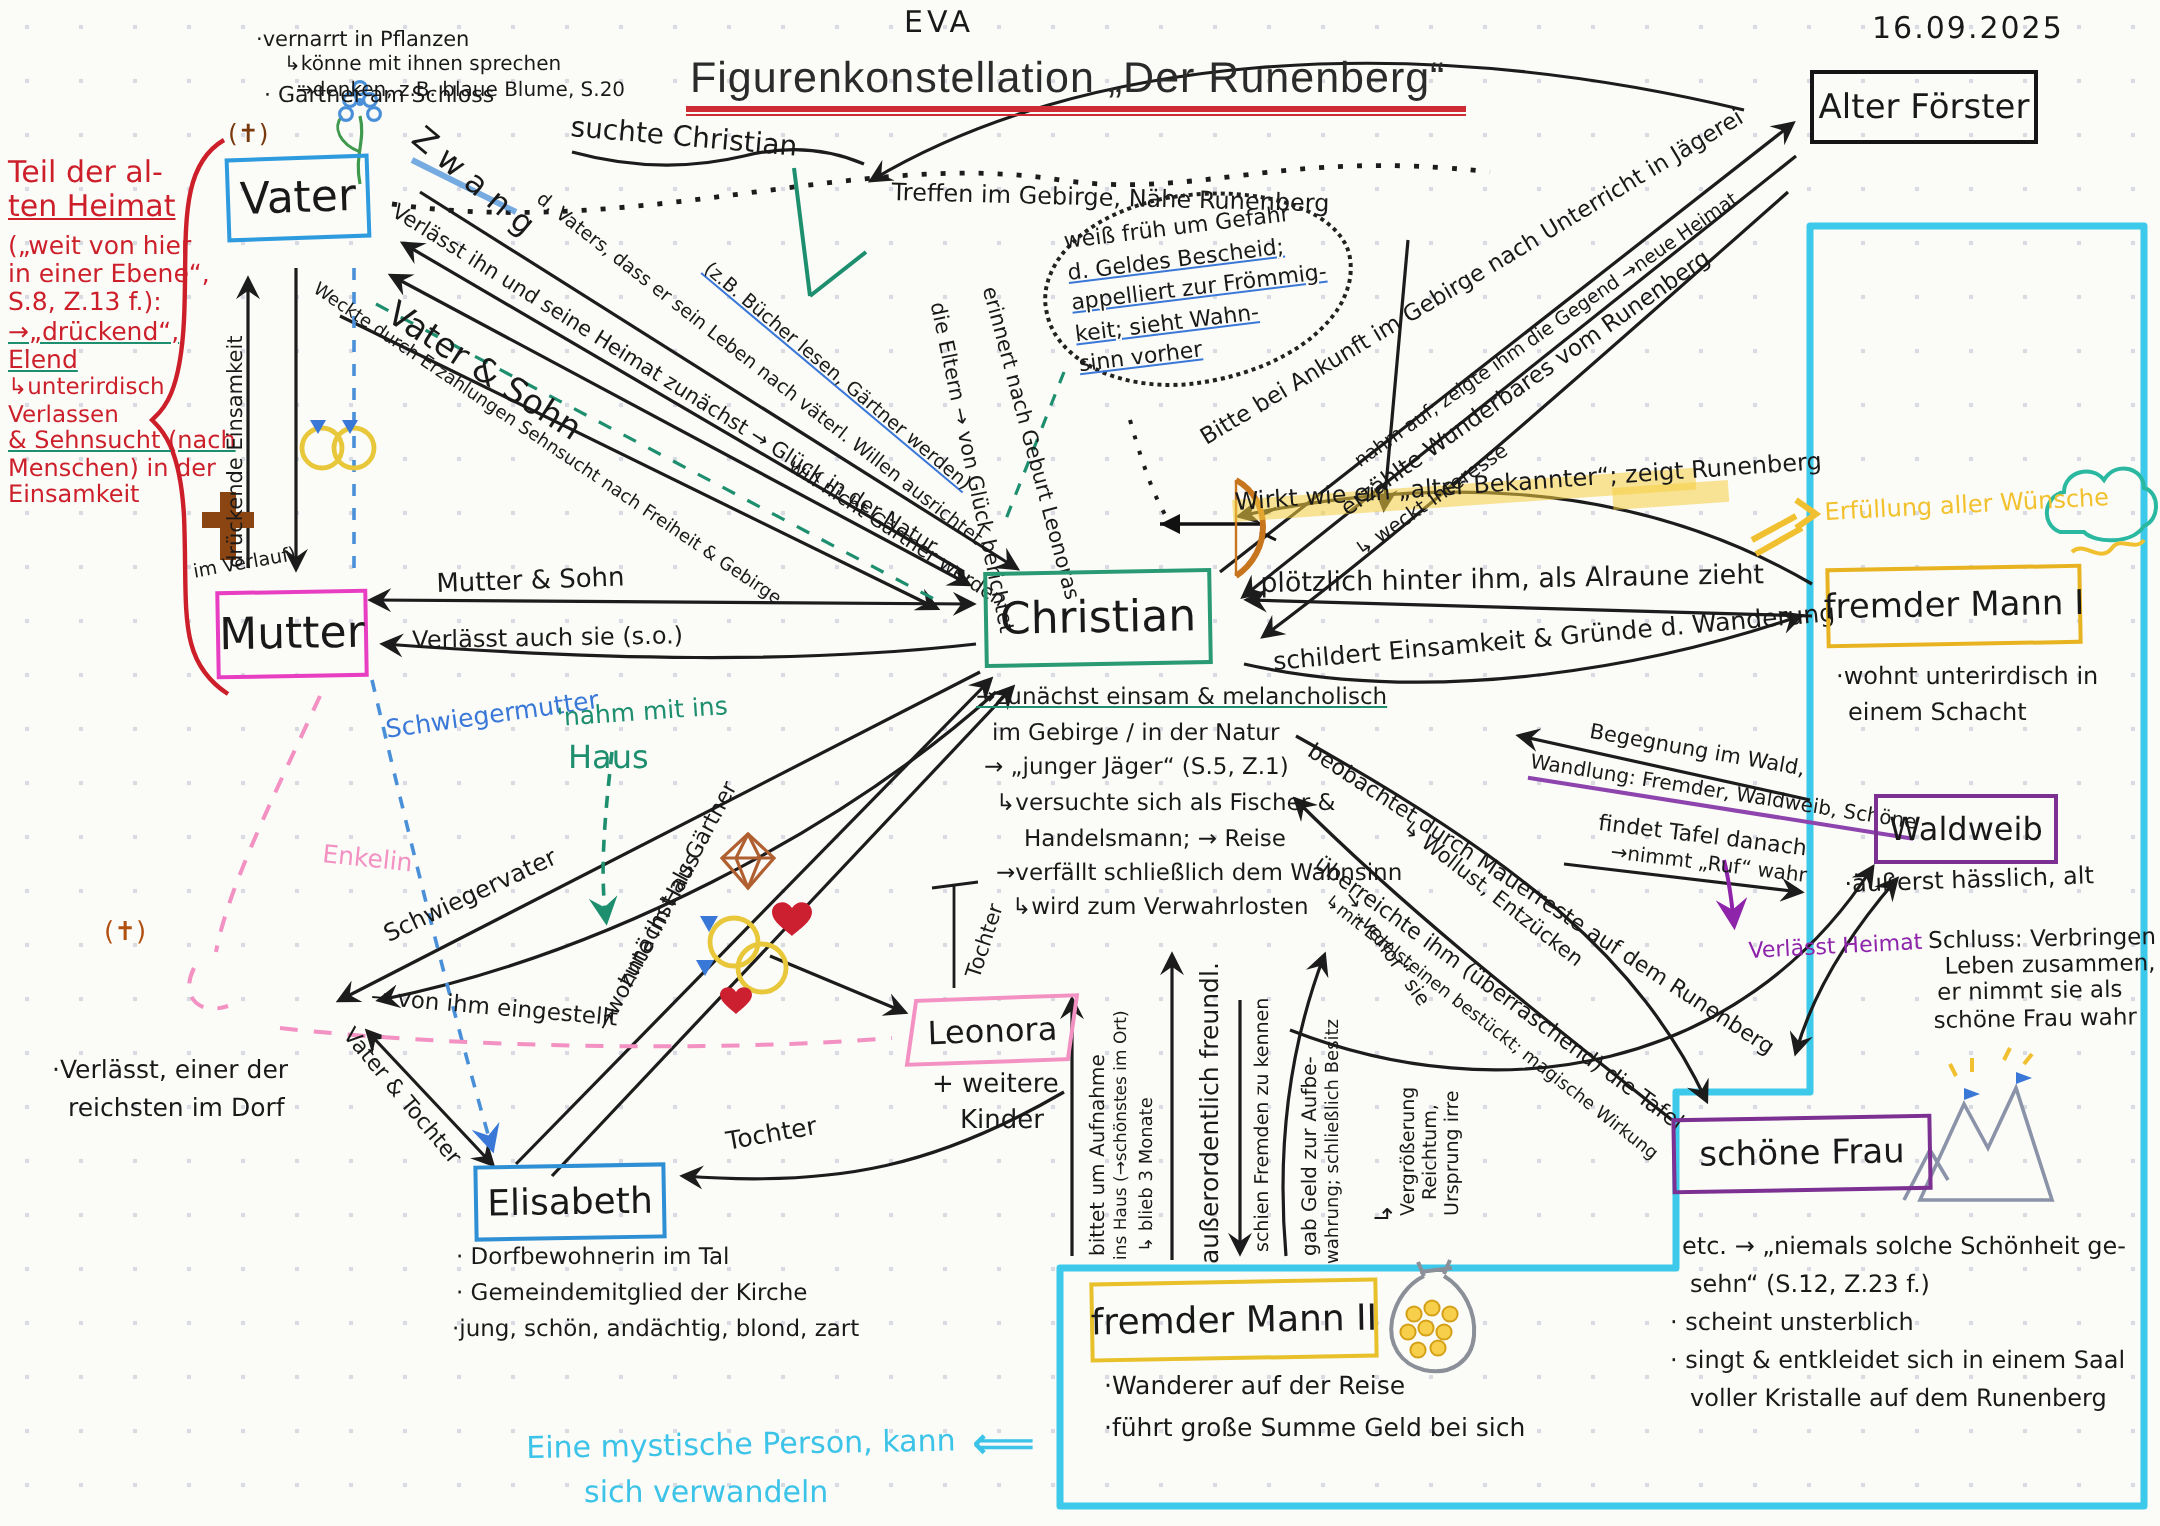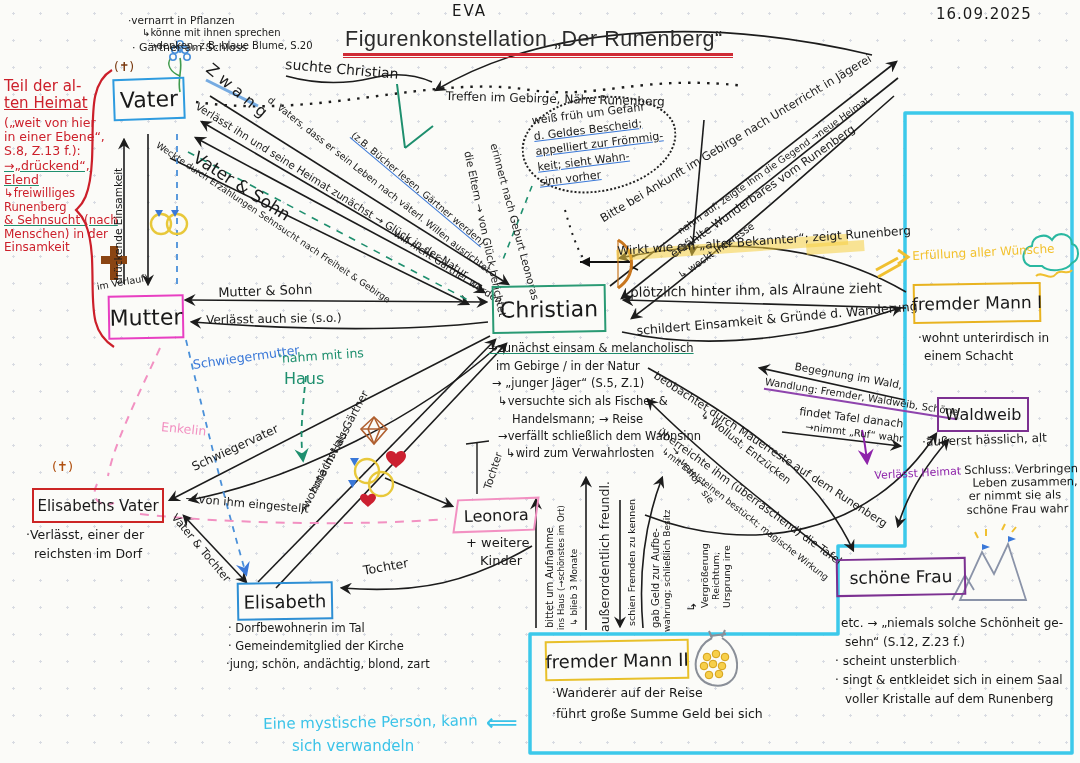--- a/index.html
+++ b/index.html
@@ -191,21 +191,21 @@
   <div class="L" style="left:132px;top:42px;font-size:11px">· Gärtner am Schloss</div>
   <div class="L" style="left:114px;top:60px;font-size:12.5px;color:#7a3a10">(✝)</div>
 
   <div class="L" style="left:4px;top:78px;color:#cc1f2a;white-space:normal;width:118px">
     <div style="font-size:15px">Teil der al-</div>
     <div class="ul-red" style="font-size:15px">ten Heimat</div>
     <div style="font-size:12.5px;margin-top:3px">(„weit von hier</div>
     <div style="font-size:12.5px">in einer Ebene“,</div>
     <div style="font-size:12.5px">S.8, Z.13 f.):</div>
     <div class="ul-teal" style="font-size:12.5px">→„drückend“, Elend</div>
-    <div style="font-size:11.5px">↳freiwilliges Runenberg</div>
+    <div style="font-size:11.5px">↳unterirdisch Verlassen</div>
     <div class="ul-teal" style="font-size:12px">&amp; Sehnsucht (nach</div>
     <div style="font-size:12px">Menschen) in der</div>
     <div style="font-size:12px">Einsamkeit</div>
   </div>
 
   <div class="L" style="left:112px;top:284px;transform:rotate(-90deg);font-size:10.5px">drückende Einsamkeit</div>
   <div class="L" style="left:96px;top:282px;transform:rotate(-10deg);font-size:9.5px">im Verlauf)</div>
 
   <div class="L" style="left:286px;top:56px;transform:rotate(5deg);font-size:14px">suchte Christian</div>
   <div class="L" style="left:214px;top:60px;transform:rotate(40deg);font-size:16px;letter-spacing:5px">Zwang</div>
@@ -317,35 +317,35 @@
 
   <div class="node" style="left:113px;top:78px;width:68px;height:38px;border-color:#2e9bdf;transform:rotate(-2deg)">
       <span style="font-size:22px">Vater</span>
     </div>
   <div class="node" style="left:108px;top:295px;width:72px;height:40px;border-color:#e83fc2;transform:rotate(-1deg)">
       <span style="font-size:22px">Mutter</span>
     </div>
   <div class="node" style="left:492px;top:285px;width:110px;height:44px;border-color:#2a9a74;transform:rotate(-1deg)">
       <span style="font-size:22px">Christian</span>
     </div>
+  <div class="node" style="left:905px;top:35px;width:110px;height:33px;border-color:#151515">
+      <span style="font-size:17px">Alter Förster</span>
+    </div>
   <div class="node" style="left:913px;top:283px;width:124px;height:36px;border-color:#e8b320;transform:rotate(-1deg)">
       <span style="font-size:17px">fremder Mann I</span>
     </div>
   <div class="node" style="left:937px;top:397px;width:88px;height:31px;border-color:#7c3091">
       <span style="font-size:16px">Waldweib</span>
     </div>
   <div class="node" style="left:836px;top:558px;width:126px;height:34px;border-color:#7c3091;transform:rotate(-1deg)">
       <span style="font-size:17px">schöne Frau</span>
     </div>
   <div class="node" style="left:545px;top:640px;width:140px;height:36px;border-color:#e8c02a;transform:rotate(-1deg)">
       <span style="font-size:18px">fremder Mann II</span>
     </div>
   <div class="node" style="left:237px;top:582px;width:92px;height:34px;border-color:#2e8fd4;transform:rotate(-1deg)">
       <span style="font-size:18px">Elisabeth</span>
     </div>
-  <div class="node" style="left:32px;top:488px;width:128px;height:31px;border-color:#cc2525">
-      <span style="font-size:15px">Elisabeths Vater</span>
-    </div>
   <div class="node" style="left:455px;top:498px;width:78px;height:30px;border-color:#f291c2;transform:skewX(-10deg) rotate(-2deg)">
       <span style="font-size:16px;transform:skewX(10deg)">Leonora</span>
     </div>
 
 </div>
 
 </body></html>

